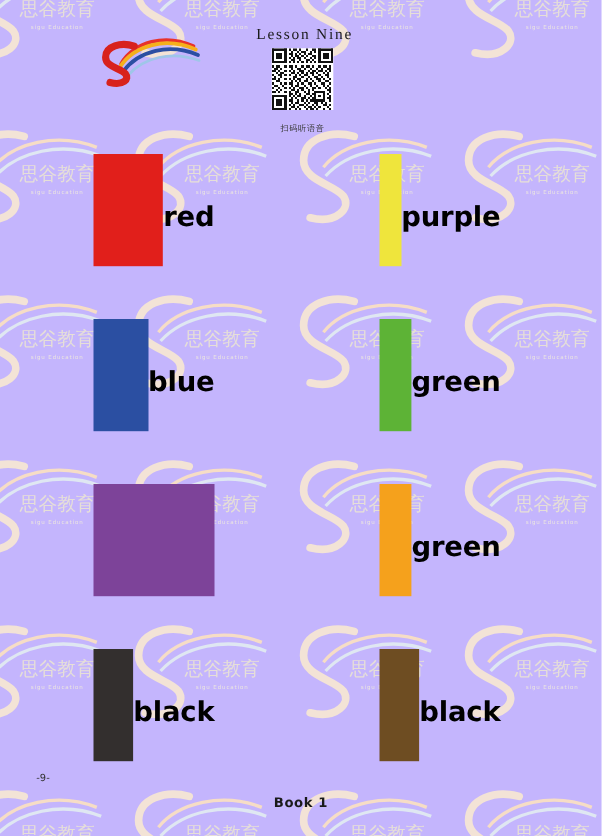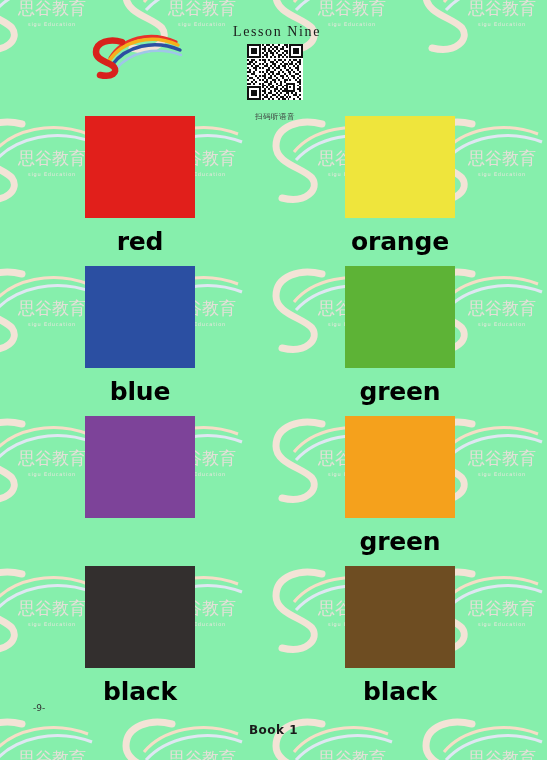--- a/index.html
+++ b/index.html
@@ -9,21 +9,21 @@
   }
   body {
     font-family: "Liberation Sans", sans-serif;
   }
 
   #page {
     position: relative;
     width: 547px;
     height: 760px;
     overflow: hidden;
-    background: #86efac;
+    background: #c4b5fd;
   }
 
   
   #watermark-layer {
     position: absolute;
     inset: 0;
     z-index: 0;
     pointer-events: none;
   }
   .wm-tile {
@@ -89,21 +89,21 @@
     width: 370px;
   }
   .color-row {
     display: flex;
     justify-content: space-between;
     height: 150px;
   }
   .color-cell {
     width: 110px;
     display: flex;
-    flex-direction: column;
+    flex-direction: row;
     align-items: center;
   }
   .swatch {
     width: 110px;
     height: 102px;
   }
   .swatch-label {
     font-family: "DejaVu Sans", sans-serif;
     font-size: 25px;
     font-weight: bold;
@@ -648,21 +648,21 @@
     </div>
 
     <div id="color-grid">
         <div class="color-row">
           <div class="color-cell">
             <div class="swatch" style="background: rgb(225, 31, 27);"></div>
             <div class="swatch-label">red</div>
           </div>
           <div class="color-cell">
             <div class="swatch" style="background: rgb(239, 229, 60);"></div>
-            <div class="swatch-label">orange</div>
+            <div class="swatch-label">purple</div>
           </div>
         </div>
         <div class="color-row">
           <div class="color-cell">
             <div class="swatch" style="background: rgb(43, 79, 162);"></div>
             <div class="swatch-label">blue</div>
           </div>
           <div class="color-cell">
             <div class="swatch" style="background: rgb(93, 179, 54);"></div>
             <div class="swatch-label">green</div>

